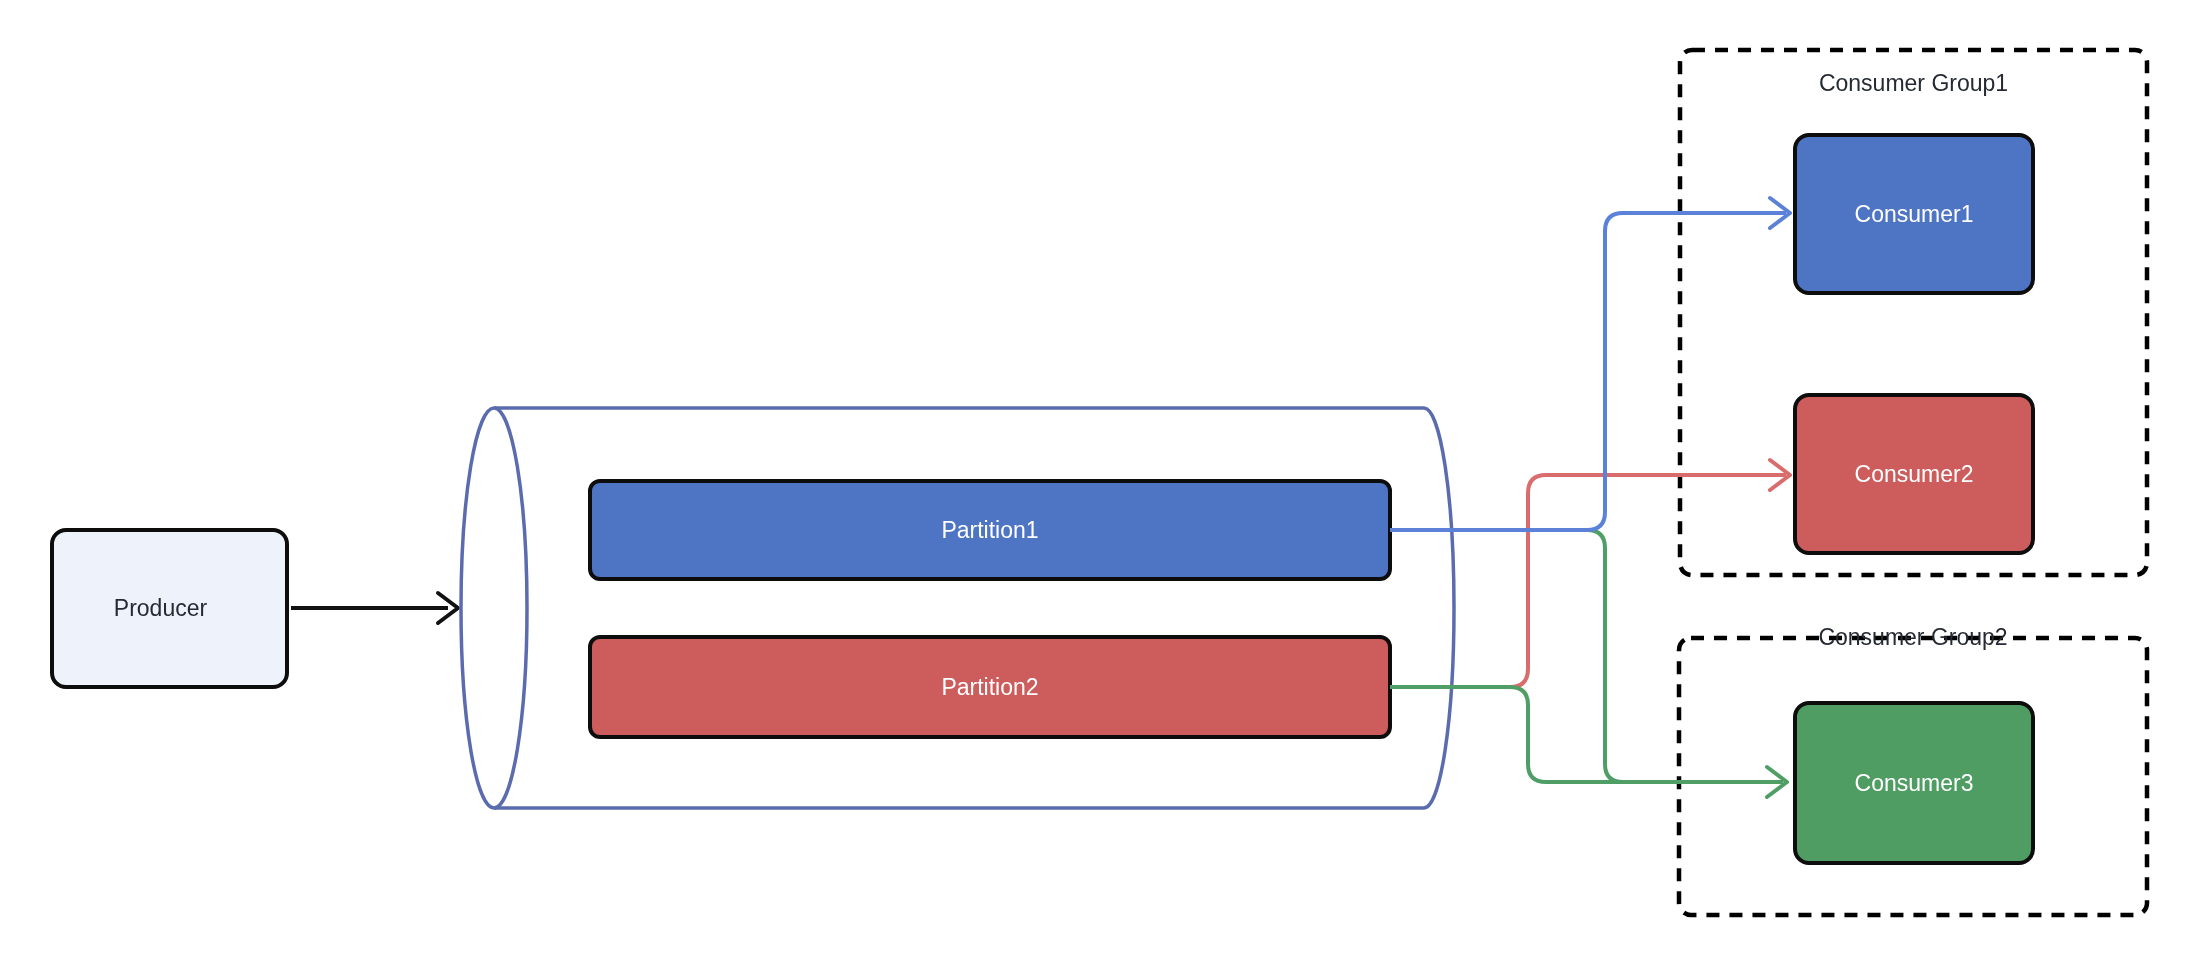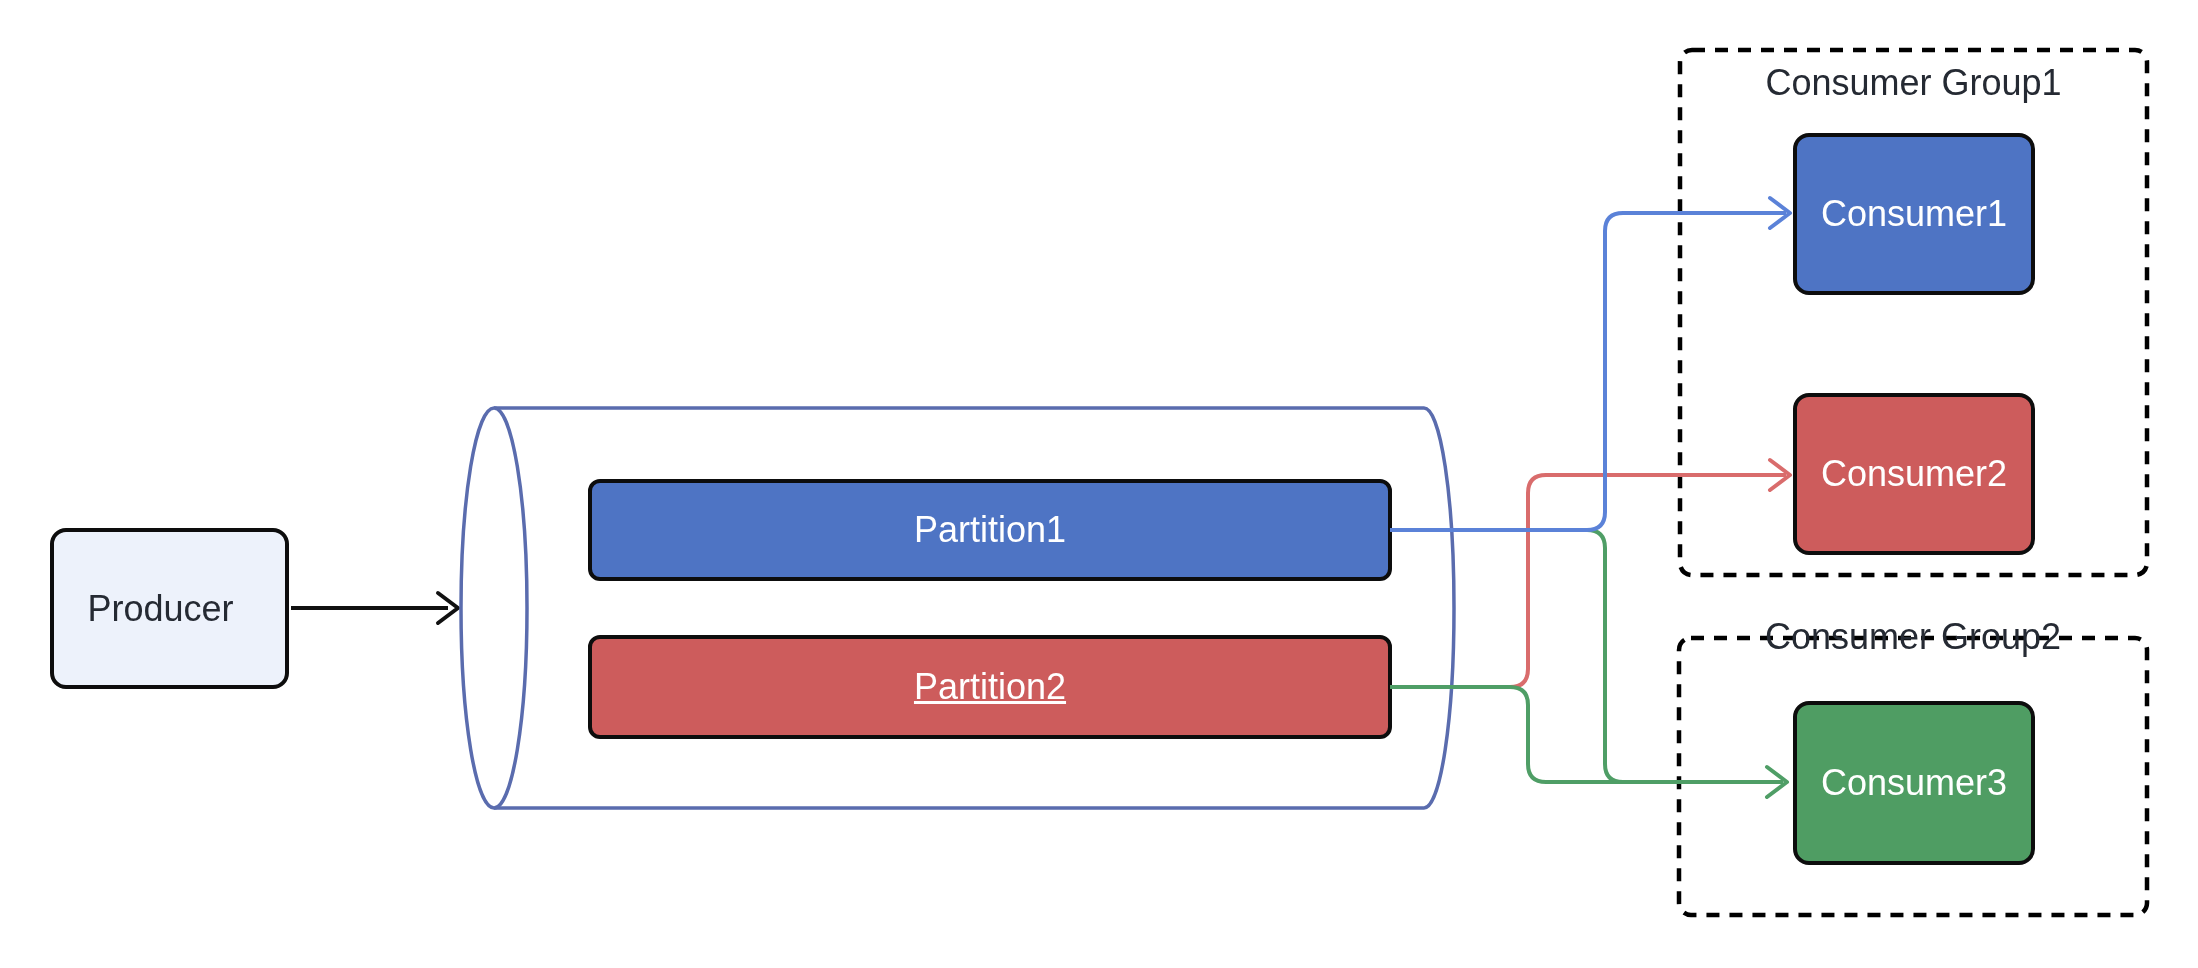--- a/index.html
+++ b/index.html
@@ -18,21 +18,21 @@
   .canvas svg {
     position: absolute;
     left: 0;
     top: 0;
   }
   .lbl {
     position: absolute;
     display: flex;
     align-items: center;
     justify-content: center;
-    font-size: 36px;
+    font-size: 23px;
     line-height: 1.15;
     color: #252a33;
     white-space: nowrap;
     pointer-events: none;
   }
   .lbl.light { color: #ffffff; }
 </style>
 </head>
 <body>
 
@@ -69,21 +69,21 @@
     <rect x="1795" y="135" width="238" height="158" rx="14" stroke="#0d0d0d" stroke-width="4" fill="#4E74C4"></rect>
     <rect x="1795" y="395" width="238" height="158" rx="14" stroke="#0d0d0d" stroke-width="4" fill="#CD5C5C"></rect>
     <rect x="1795" y="703" width="238" height="160" rx="14" stroke="#0d0d0d" stroke-width="4" fill="#4F9D63"></rect>
   </svg>
 
   <div class="lbl" style="left:43px; top:530px; width:235px; height:157px;">Producer</div>
 
 
   <div class="lbl light" style="left:590px; top:481px; width:800px; height:98px;">Partition1</div>
 
-  <div class="lbl light" style="left:590px; top:637px; width:800px; height:100px;text-decoration:underline;">Partition2</div>
+  <div class="lbl light" style="left:590px; top:637px; width:800px; height:100px;">Partition2</div>
 
   <div class="lbl" style="left:1680px; top:62px; width:467px; height:42px;">Consumer Group1</div>
 
   <div class="lbl light" style="left:1795px; top:135px; width:238px; height:158px;">Consumer1</div>
 
   <div class="lbl light" style="left:1795px; top:395px; width:238px; height:158px;">Consumer2</div>
 
   <div class="lbl" style="left:1679px; top:616px; width:468px; height:42px;">Consumer Group2</div>
 
   <div class="lbl light" style="left:1795px; top:703px; width:238px; height:160px;">Consumer3</div>

